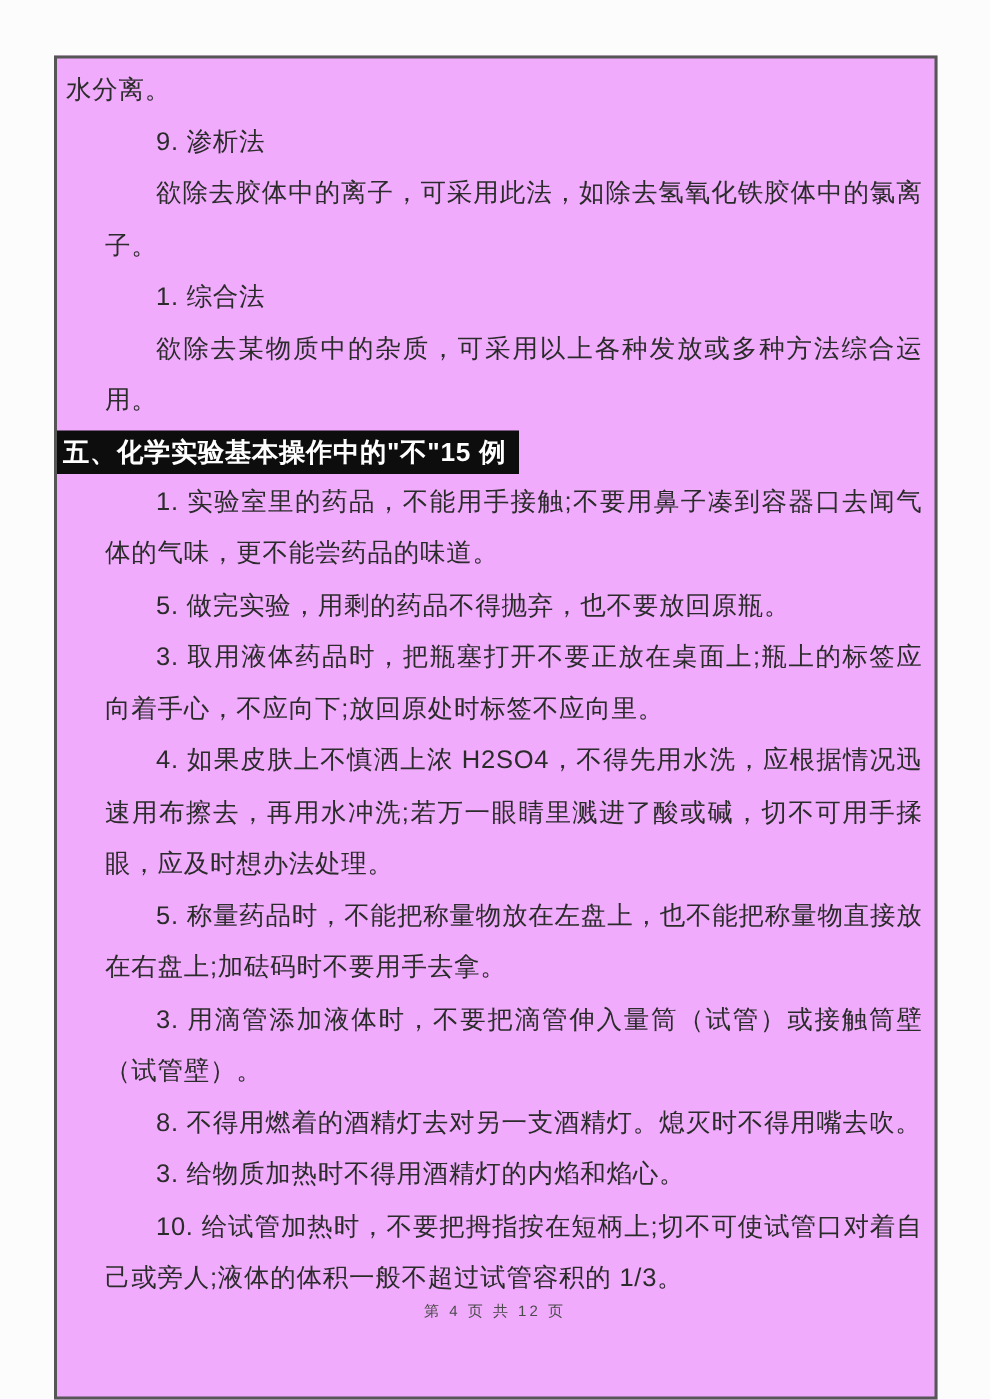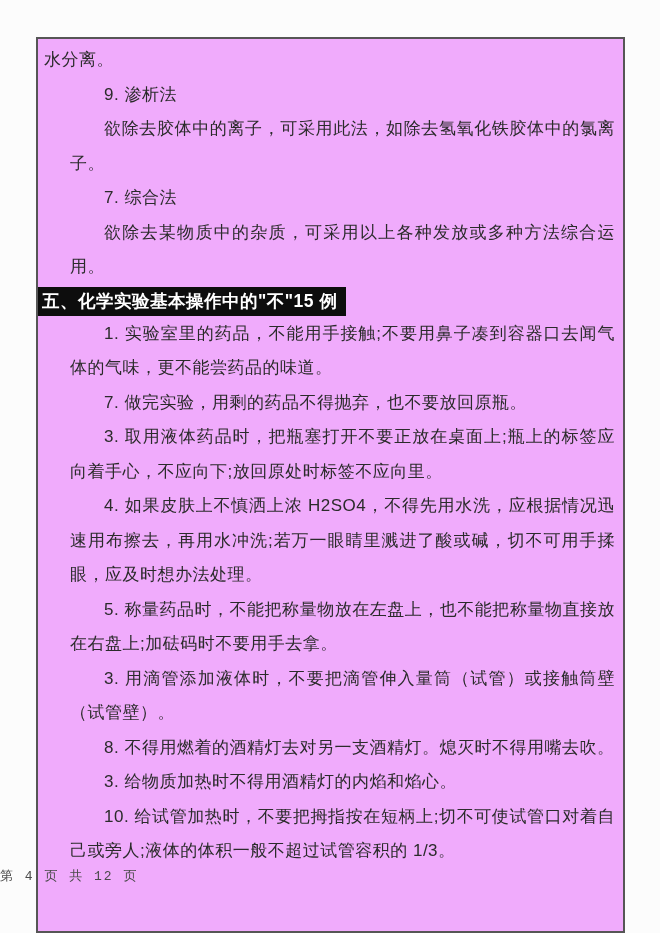--- a/index.html
+++ b/index.html
@@ -35,44 +35,45 @@
     color:#ffffff;
     font-weight:bold;
     font-size:17.5px;
     line-height:26px;
     padding:1px 9px 2px 4px;
     margin-left:-6px;
     letter-spacing:0.5px;
   }
   .footer{
     position:absolute;left:0;right:0;top:867px;
-    font-size:13px;
+    text-align:center;
+    font-size:10px;
     color:#4a4a4a;
     letter-spacing:2px;
-    font-family:Liberation Mono, monospace;
+    font-family:Liberation Sans, sans-serif;
   }
 </style>
 </head>
 <body>
 
 <div class="page">
   <div class="content-box">
 
     <p class="line">水分离。</p>
     <p class="line indent">9. 渗析法</p>
     <p class="line indent">欲除去胶体中的离子，可采用此法，如除去氢氧化铁胶体中的氯离子。</p>
-    <p class="line indent">7. 综合法</p>
+    <p class="line indent">1. 综合法</p>
     <p class="line indent">欲除去某物质中的杂质，可采用以上各种发放或多种方法综合运用。</p>
 
     <p class="heading-line">
       <span class="heading-bar">五、化学实验基本操作中的"不"15 例</span>
     </p>
 
     <p class="line indent">1. 实验室里的药品，不能用手接触;不要用鼻子凑到容器口去闻气体的气味，更不能尝药品的味道。</p>
-    <p class="line indent">7. 做完实验，用剩的药品不得抛弃，也不要放回原瓶。</p>
+    <p class="line indent">5. 做完实验，用剩的药品不得抛弃，也不要放回原瓶。</p>
     <p class="line indent">3. 取用液体药品时，把瓶塞打开不要正放在桌面上;瓶上的标签应向着手心，不应向下;放回原处时标签不应向里。</p>
     <p class="line indent">4. 如果皮肤上不慎洒上浓 H2SO4，不得先用水洗，应根据情况迅速用布擦去，再用水冲洗;若万一眼睛里溅进了酸或碱，切不可用手揉眼，应及时想办法处理。</p>
     <p class="line indent">5. 称量药品时，不能把称量物放在左盘上，也不能把称量物直接放在右盘上;加砝码时不要用手去拿。</p>
     <p class="line indent">3. 用滴管添加液体时，不要把滴管伸入量筒（试管）或接触筒壁（试管壁）。</p>
     <p class="line indent">8. 不得用燃着的酒精灯去对另一支酒精灯。熄灭时不得用嘴去吹。</p>
     <p class="line indent">3. 给物质加热时不得用酒精灯的内焰和焰心。</p>
     <p class="line indent">10. 给试管加热时，不要把拇指按在短柄上;切不可使试管口对着自己或旁人;液体的体积一般不超过试管容积的 1/3。</p>
 
   </div>
 

